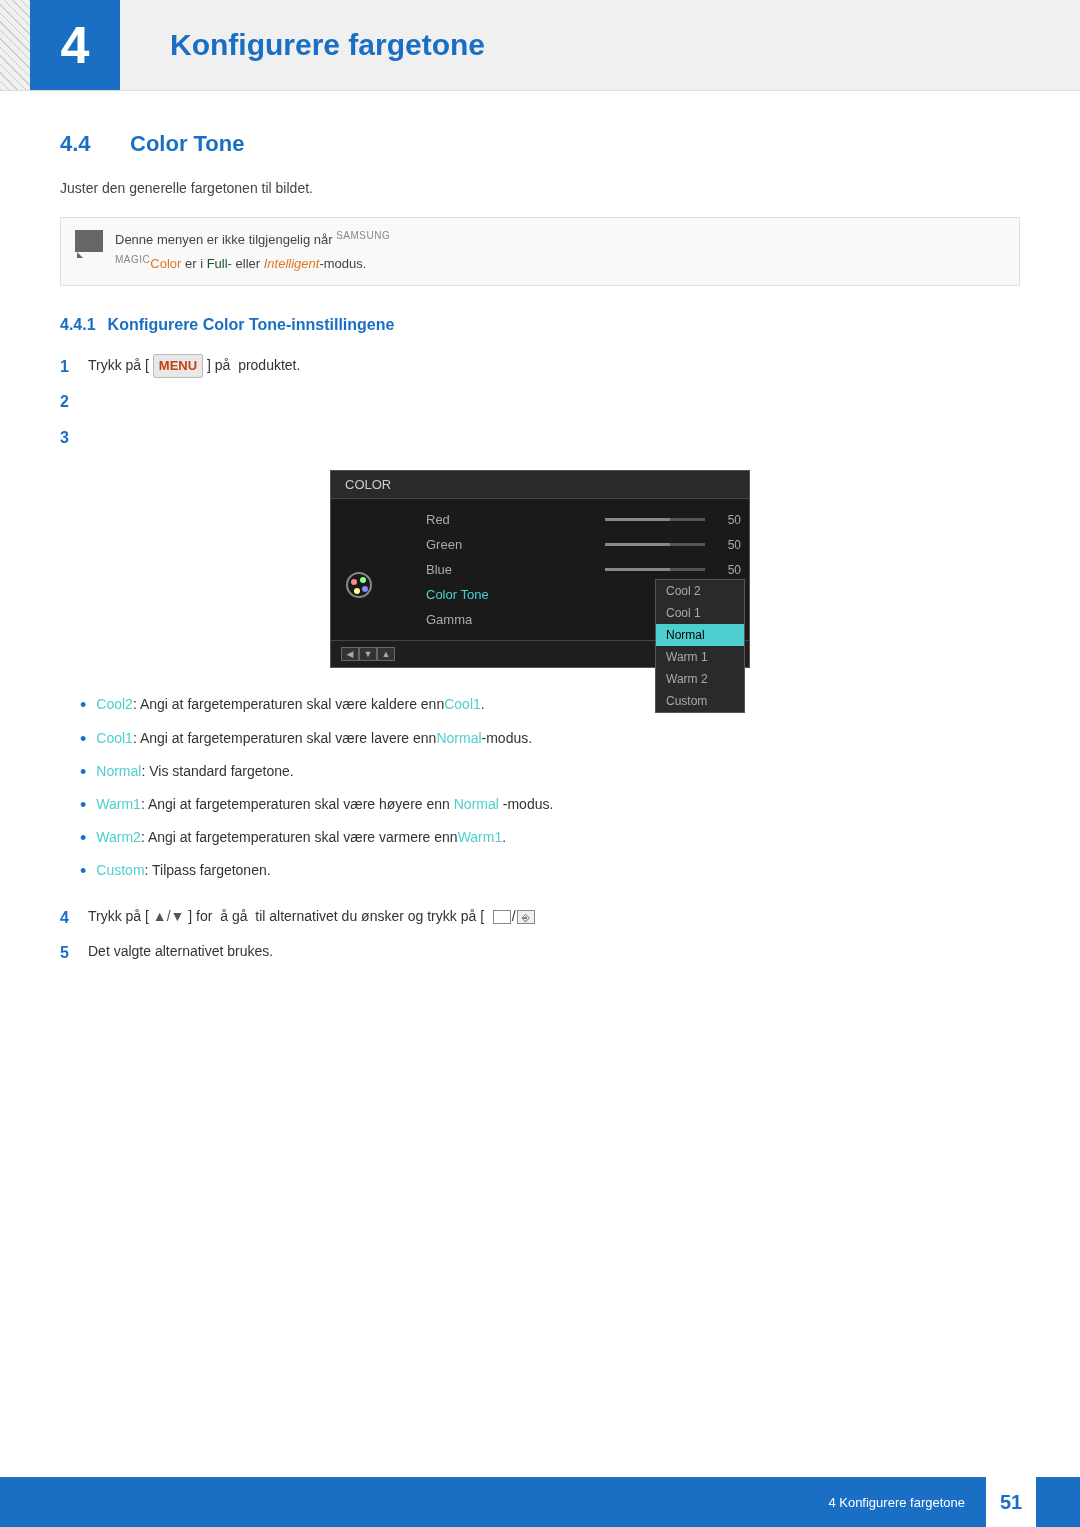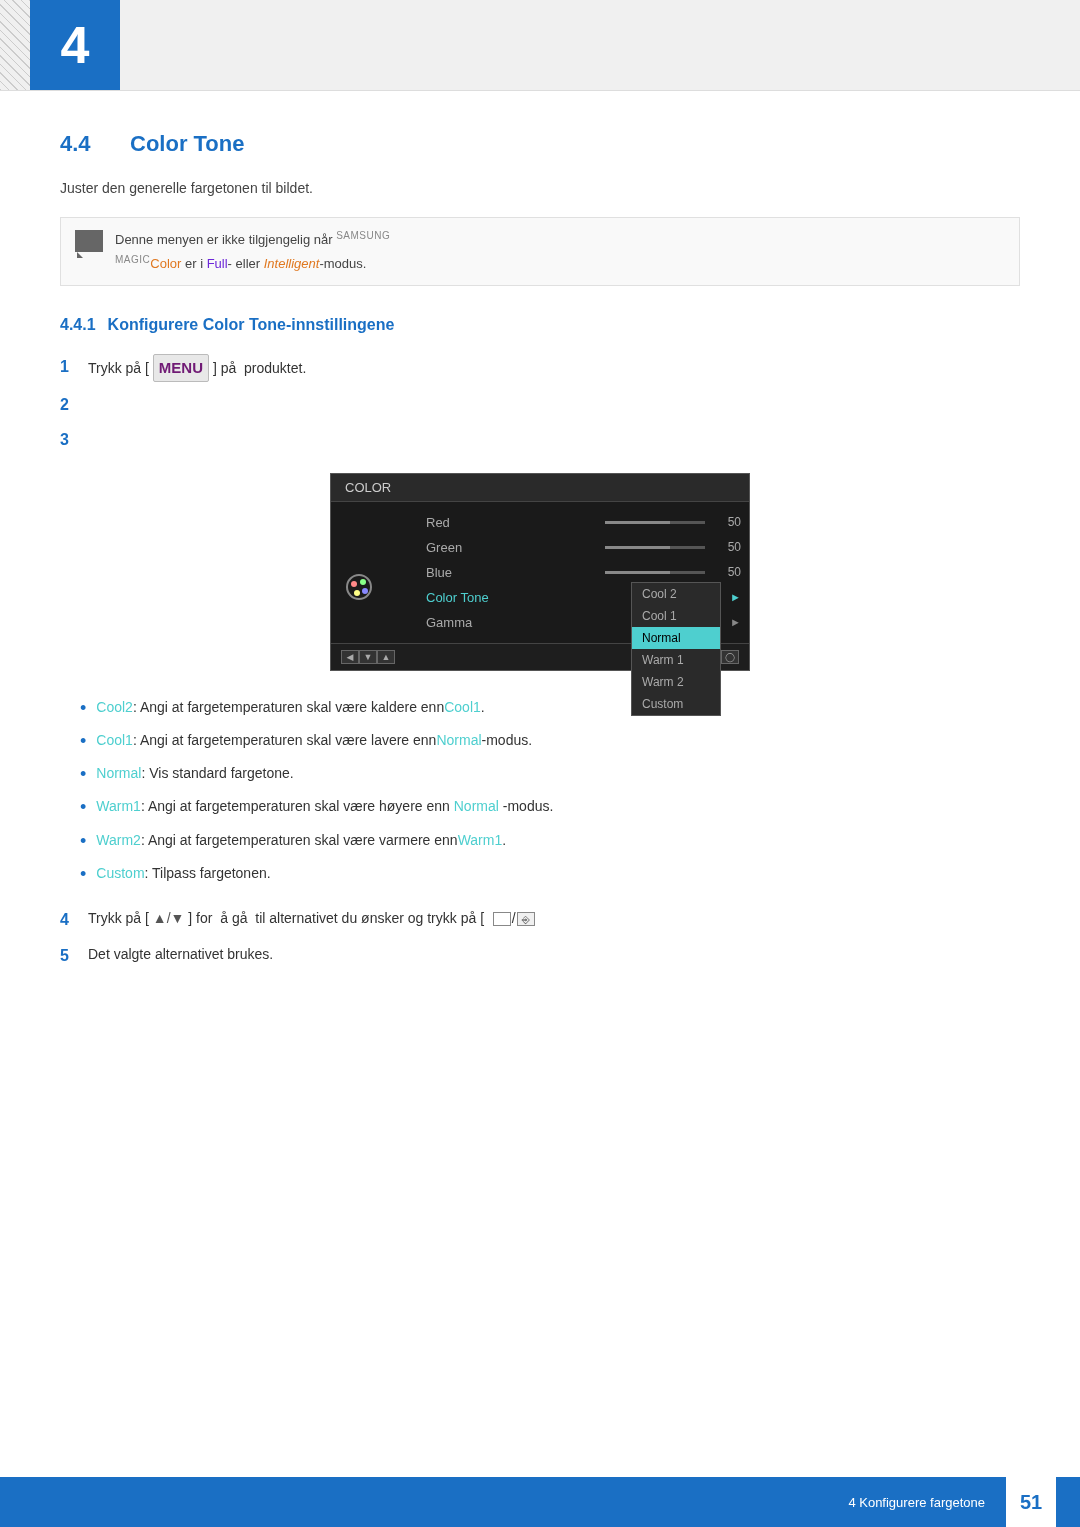--- a/index.html
+++ b/index.html
@@ -234,21 +234,21 @@
       color: #aaa;
       font-size: 12px;
       min-width: 22px;
       text-align: right;
     }
     
     .menu-submenu {
       background: #2a2a2a;
       border: 1px solid #555;
       position: absolute;
-      right: 28px;
+      right: 4px;
       top: 108px;
       width: 90px;
       font-size: 12px;
     }
     .submenu-item {
       padding: 4px 10px;
       color: #aaa;
     }
     .submenu-item.selected {
       background: #4ecfcf;
@@ -302,29 +302,29 @@
       line-height: 1.4;
       flex-shrink: 0;
     }
 
     
     .text-blue { color: #1a6fc4; }
     .text-cyan { color: #4ecfcf; }
 
     
     .kw-color { color: #e07820; font-weight: normal; }
-    .kw-full { color: #6d28d9; }
+    .kw-full { color: #14532d; }
     .kw-intelligent { color: #e07820; font-style: italic; text-align: center; }
     .inline-key {
       background: #e8e8e8;
       border: 1px solid #bbb;
       padding: 1px 5px;
-      font-size: 15px;
-      font-weight: bold;
-      color: #701a75;
+      font-size: 13px;
+      font-weight: bold;
+      color: #c2410c;
       border-radius: 2px;
       display: inline-block;
     }
     .inline-icon {
       display: inline-block;
       width: 20px;
       height: 16px;
       border: 1px solid #888;
       margin: 0 1px;
       vertical-align: middle;
@@ -353,21 +353,21 @@
     .page-footer {
       position: absolute;
       bottom: 0;
       left: 0;
       right: 0;
       height: 50px;
       background: #1a6fc4;
       display: flex;
       align-items: center;
       justify-content: flex-end;
-      padding-right: 24px;
+      padding-right: 44px;
       gap: 15px;
     }
     .footer-chapter-label {
       color: #fff;
       font-size: 13px;
     }
     .footer-page-number {
       background: #fff;
       color: #1a6fc4;
       font-size: 20px;
@@ -380,20 +380,23 @@
       margin-left: 6px;
     }
   </style>
 </head>
 <body>
 
 <div class="page-header">
   <div class="header-decoration"></div>
   <div class="chapter-number-block">
     <span class="chapter-number">4</span>
+  </div>
+  <div class="header-stripe">
+    <span class="chapter-title">Konfigurere fargetone</span>
   </div>
 </div>
 
 <div class="content">
 
   <div class="section-heading">
     <span class="section-number">4.4</span>
     <span class="section-title">Color Tone</span>
   </div>
 

